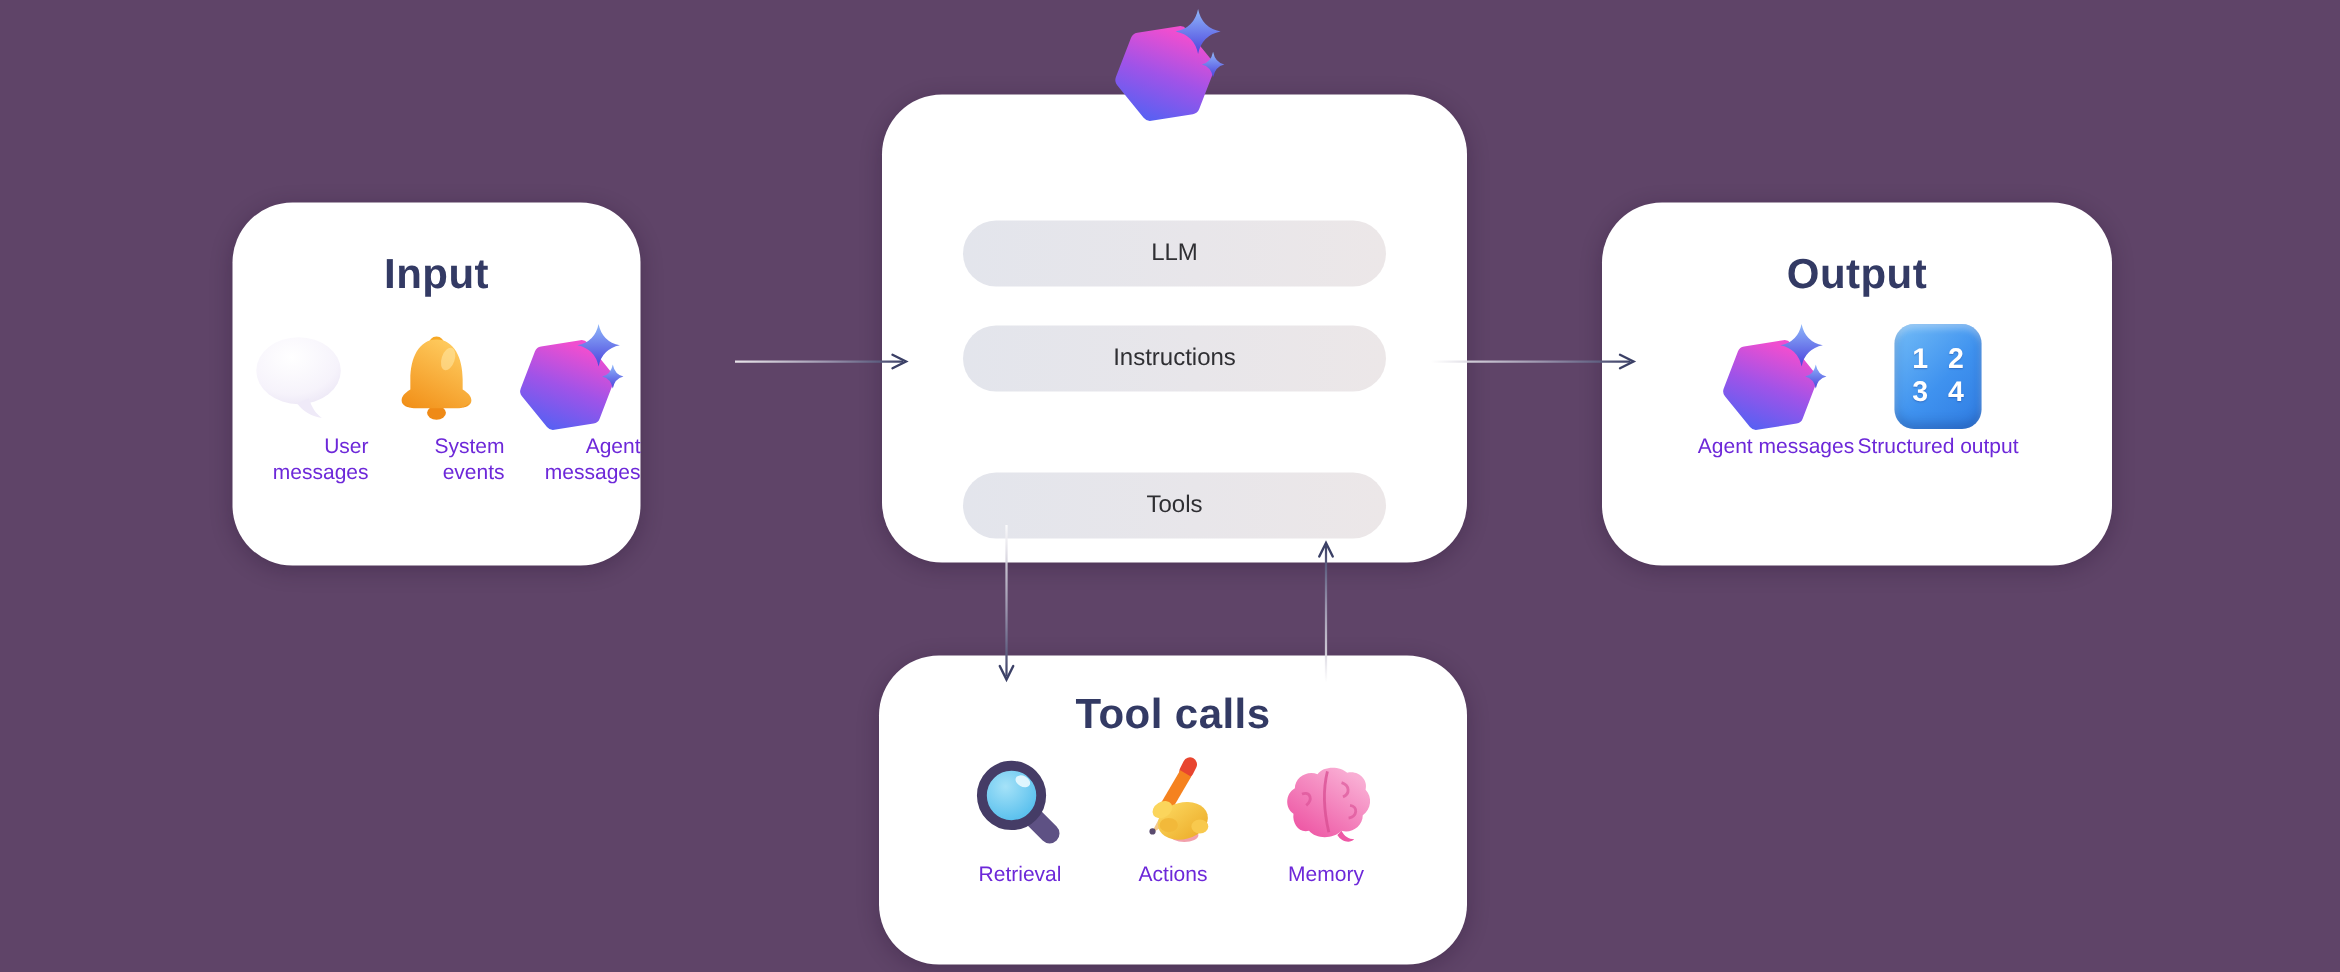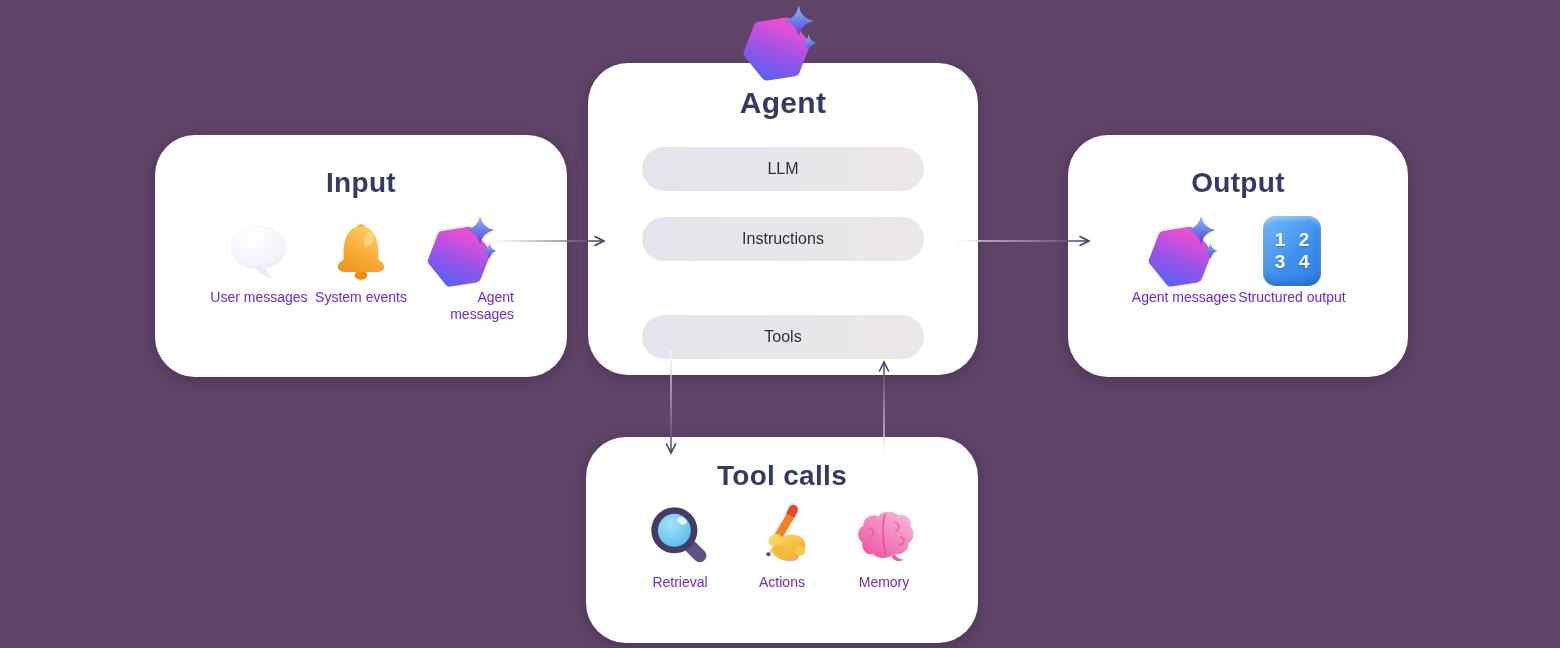--- a/index.html
+++ b/index.html
@@ -18,21 +18,21 @@
   }
   
   .item-row{display:flex;justify-content:center;align-items:flex-start;}
   .item{width:102px;display:flex;flex-direction:column;align-items:center;}
   .icon-box{height:72px;display:flex;align-items:center;justify-content:center;}
   .item-label{
     margin-top:2px;text-align:right;font-size:14px;line-height:1.2;
     color:#6d28d9;
   }
   
-  #input-card{left:155px;top:135px;width:412px;height:242px;}
+  #input-card{left:155px;top:135px;width:272px;height:242px;}
   #input-card .card-title{margin-top:32px;}
   #input-card .item-row{margin-top:16px;}
 
   #agent-card{left:588px;top:63px;width:390px;height:312px;}
   #agent-card .card-title{margin-top:23px;font-size:30px;}
   .agent-hex-top{
     position:absolute;left:50%;top:-60px;transform:translateX(-53%);
     width:76px;height:80px;
   }
   .pill{
@@ -205,21 +205,20 @@
     </div>
   </div>
 </div>
 
 <div class="card" id="agent-card">
   <div class="agent-hex-top">
     <svg class="icon-svg" width="76" height="80" viewBox="0 0 76 80">
         <use href="#icon-hexagon"></use>
       </svg>
   </div>
-  <div class="card-title">Agent</div>
   <div class="pill" id="pill-llm">LLM</div>
   <div class="pill" id="pill-instructions">Instructions</div>
   <div class="pill" id="pill-tools">Tools</div>
 </div>
 
 <div class="card" id="output-card">
   <div class="card-title">Output</div>
   <div class="item-row">
     <div class="item">
       <div class="icon-box">

